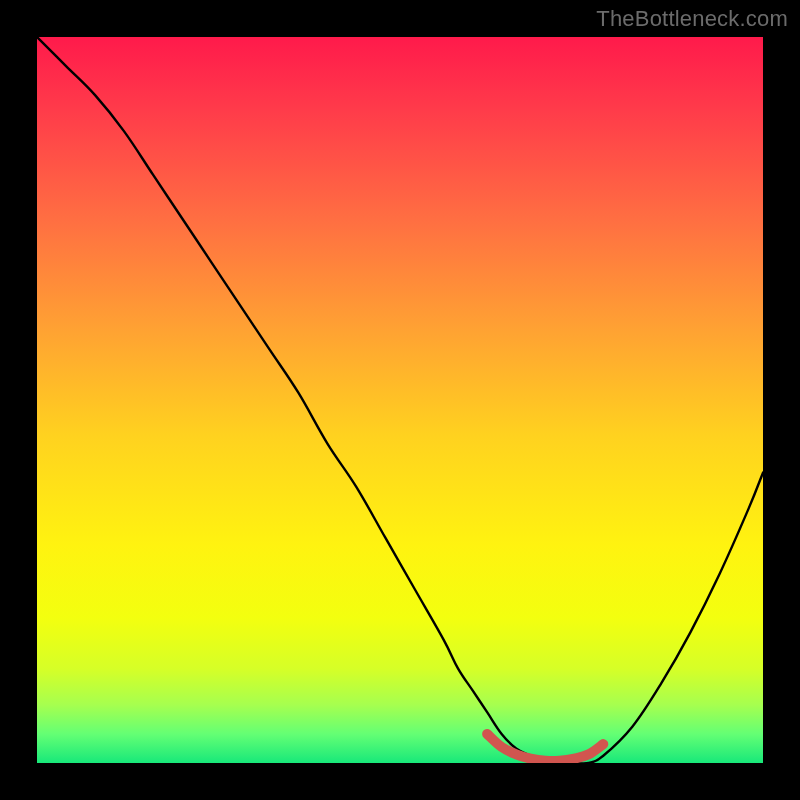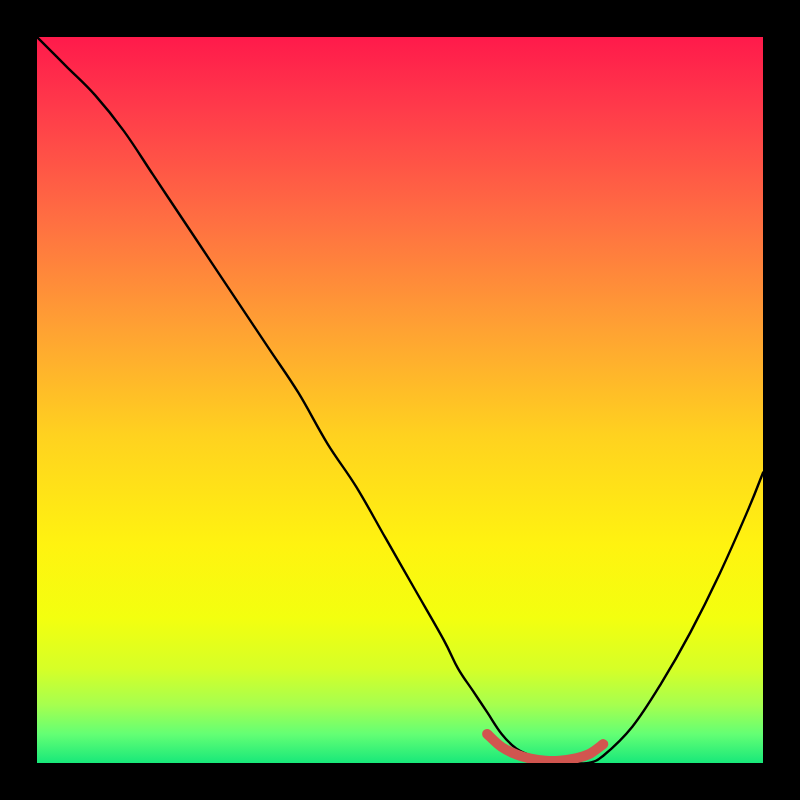--- a/index.html
+++ b/index.html
@@ -52,20 +52,21 @@
     width: 100%;
     height: 100%;
     z-index: 10;
   }
 </style>
 </head>
 <body>
 
 <div class="frame">
 
+  <div class="watermark">TheBottleneck.com</div>
 
   <div class="plot">
     <svg class="gradient" viewBox="0 0 726 726" preserveAspectRatio="none">
       <defs>
         <linearGradient id="bg" x1="0" y1="0" x2="0" y2="1">
             <stop offset="0.00%" stop-color="#ff1a4b"></stop>
             <stop offset="10.00%" stop-color="#ff3b4a"></stop>
             <stop offset="25.00%" stop-color="#ff6e42"></stop>
             <stop offset="40.00%" stop-color="#ffa133"></stop>
             <stop offset="55.00%" stop-color="#ffd21f"></stop>

